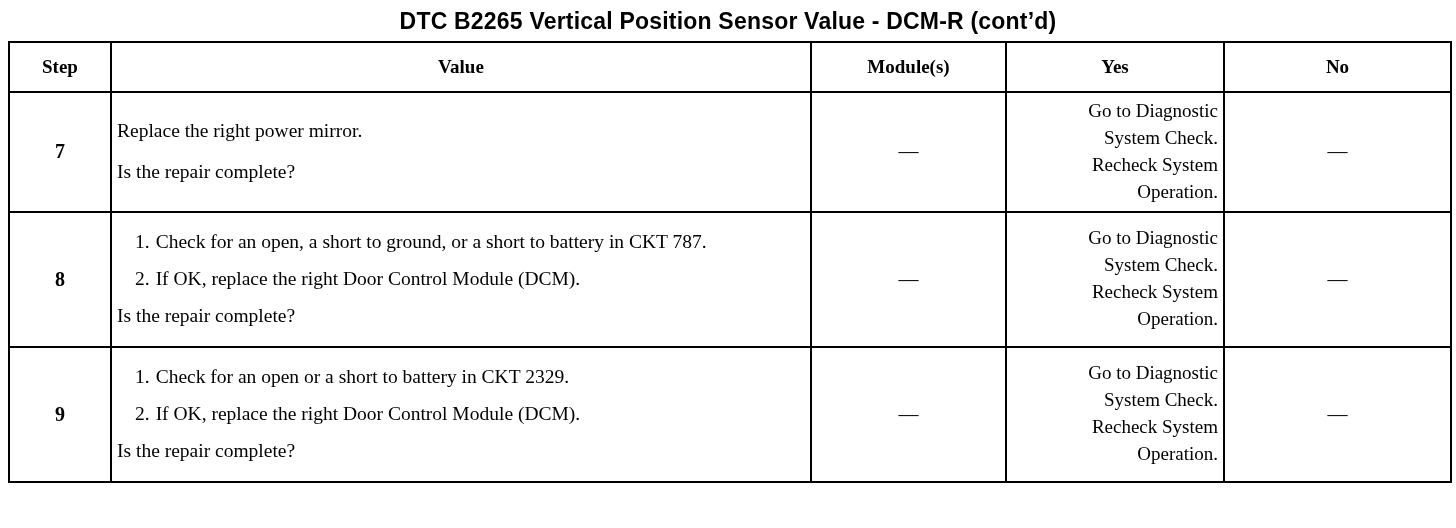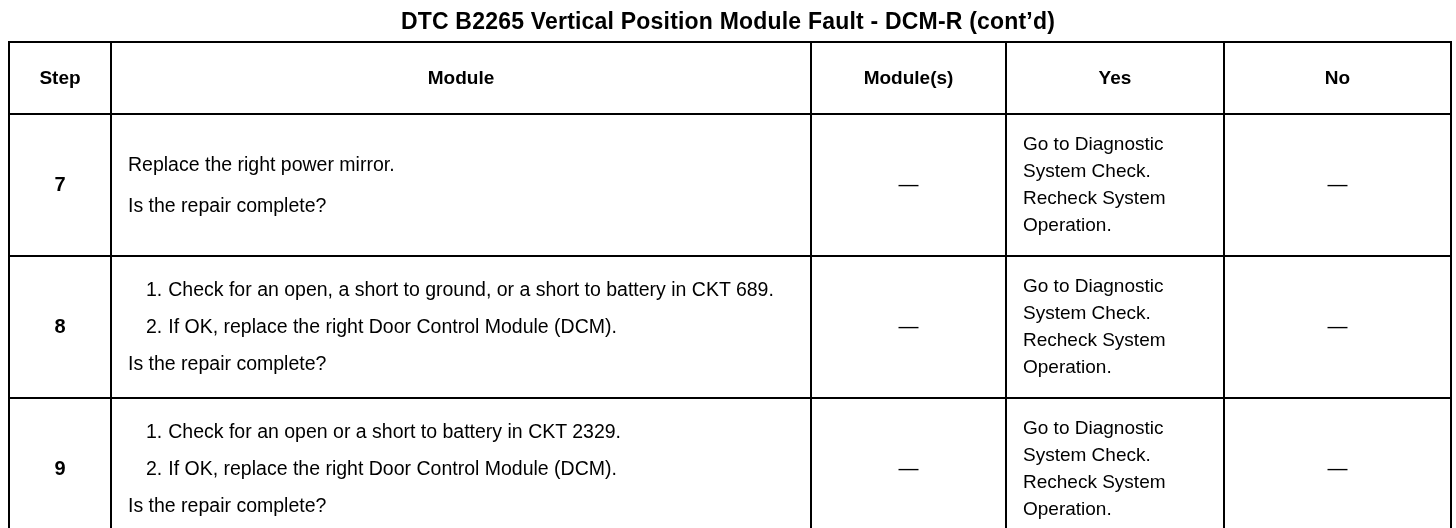--- a/index.html
+++ b/index.html
@@ -32,23 +32,24 @@
   table.dtc-table {
     border-collapse: collapse;
     width: 1442px;
     margin-left: 8px;
     table-layout: fixed;
     background: #ffffff;
   }
   table.dtc-table td,
   table.dtc-table th {
     border: 2px solid #000000;
-    padding: 16px;
+    padding: 5px;
     vertical-align: middle;
     background: #ffffff;
+    font-family: Liberation Serif, serif;
   }
   thead th {
     height: 38px;
     font-size: 19px;
     font-weight: bold;
     text-align: center;
   }
   .col-step   { width: 102px; }
   .col-action { width: 700px; }
   .col-value  { width: 195px; }
@@ -64,21 +65,21 @@
     padding: 8px 8px 8px 10px;
     font-size: 19.5px;
     line-height: 1.38;
     text-align: left;
   }
   td.value-cell {
     text-align: center;
     font-size: 20px;
   }
   td.yes-cell {
-    text-align: left;
+    text-align: right;
     font-size: 19px;
     line-height: 1.42;
     padding: 6px 4px;
   }
   td.no-cell {
     text-align: center;
     font-size: 20px;
     vertical-align: bottom;
     padding-bottom: 6px;
   }
@@ -92,34 +93,34 @@
   .action-num { flex: 0 0 auto; }
   .action-text { flex: 1 1 auto; }
   .sp-top { margin-bottom: 14px; }
   .sp-mid { margin-bottom: 10px; }
 </style>
 </head>
 <body>
 
 <div class="page">
 
-  <div class="doc-title">DTC B2265 Vertical Position Module Fault - DCM-R (cont’d)</div>
+  <div class="doc-title">DTC B2265 Vertical Position Sensor Value - DCM-R (cont’d)</div>
 
   <table class="dtc-table">
     <colgroup>
       <col class="col-step">
       <col class="col-action">
       <col class="col-value">
       <col class="col-yes">
       <col class="col-no">
     </colgroup>
     <thead>
       <tr>
         <th>Step</th>
-        <th>Module</th>
+        <th>Value</th>
         <th>Module(s)</th>
         <th>Yes</th>
         <th>No</th>
       </tr>
     </thead>
     <tbody>
 
       <tr style="height:118px;">
         <td class="step-cell">7</td>
         <td class="action-cell">
@@ -134,21 +135,21 @@
           <span class="yes-line">Operation.</span>
         </td>
         <td class="no-cell">—</td>
       </tr>
 
       <tr style="height:135px;">
         <td class="step-cell">8</td>
         <td class="action-cell">
           <span class="action-numbered sp-mid">
             <span class="action-num">1.</span>
-            <span class="action-text">Check for an open, a short to ground, or a short to battery in CKT 689.</span>
+            <span class="action-text">Check for an open, a short to ground, or a short to battery in CKT 787.</span>
           </span>
           <span class="action-numbered sp-mid">
             <span class="action-num">2.</span>
             <span class="action-text">If OK, replace the right Door Control Module (DCM).</span>
           </span>
           <span class="action-plain">Is the repair complete?</span>
         </td>
         <td class="value-cell">—</td>
         <td class="yes-cell">
           <span class="yes-line">Go to Diagnostic</span>

